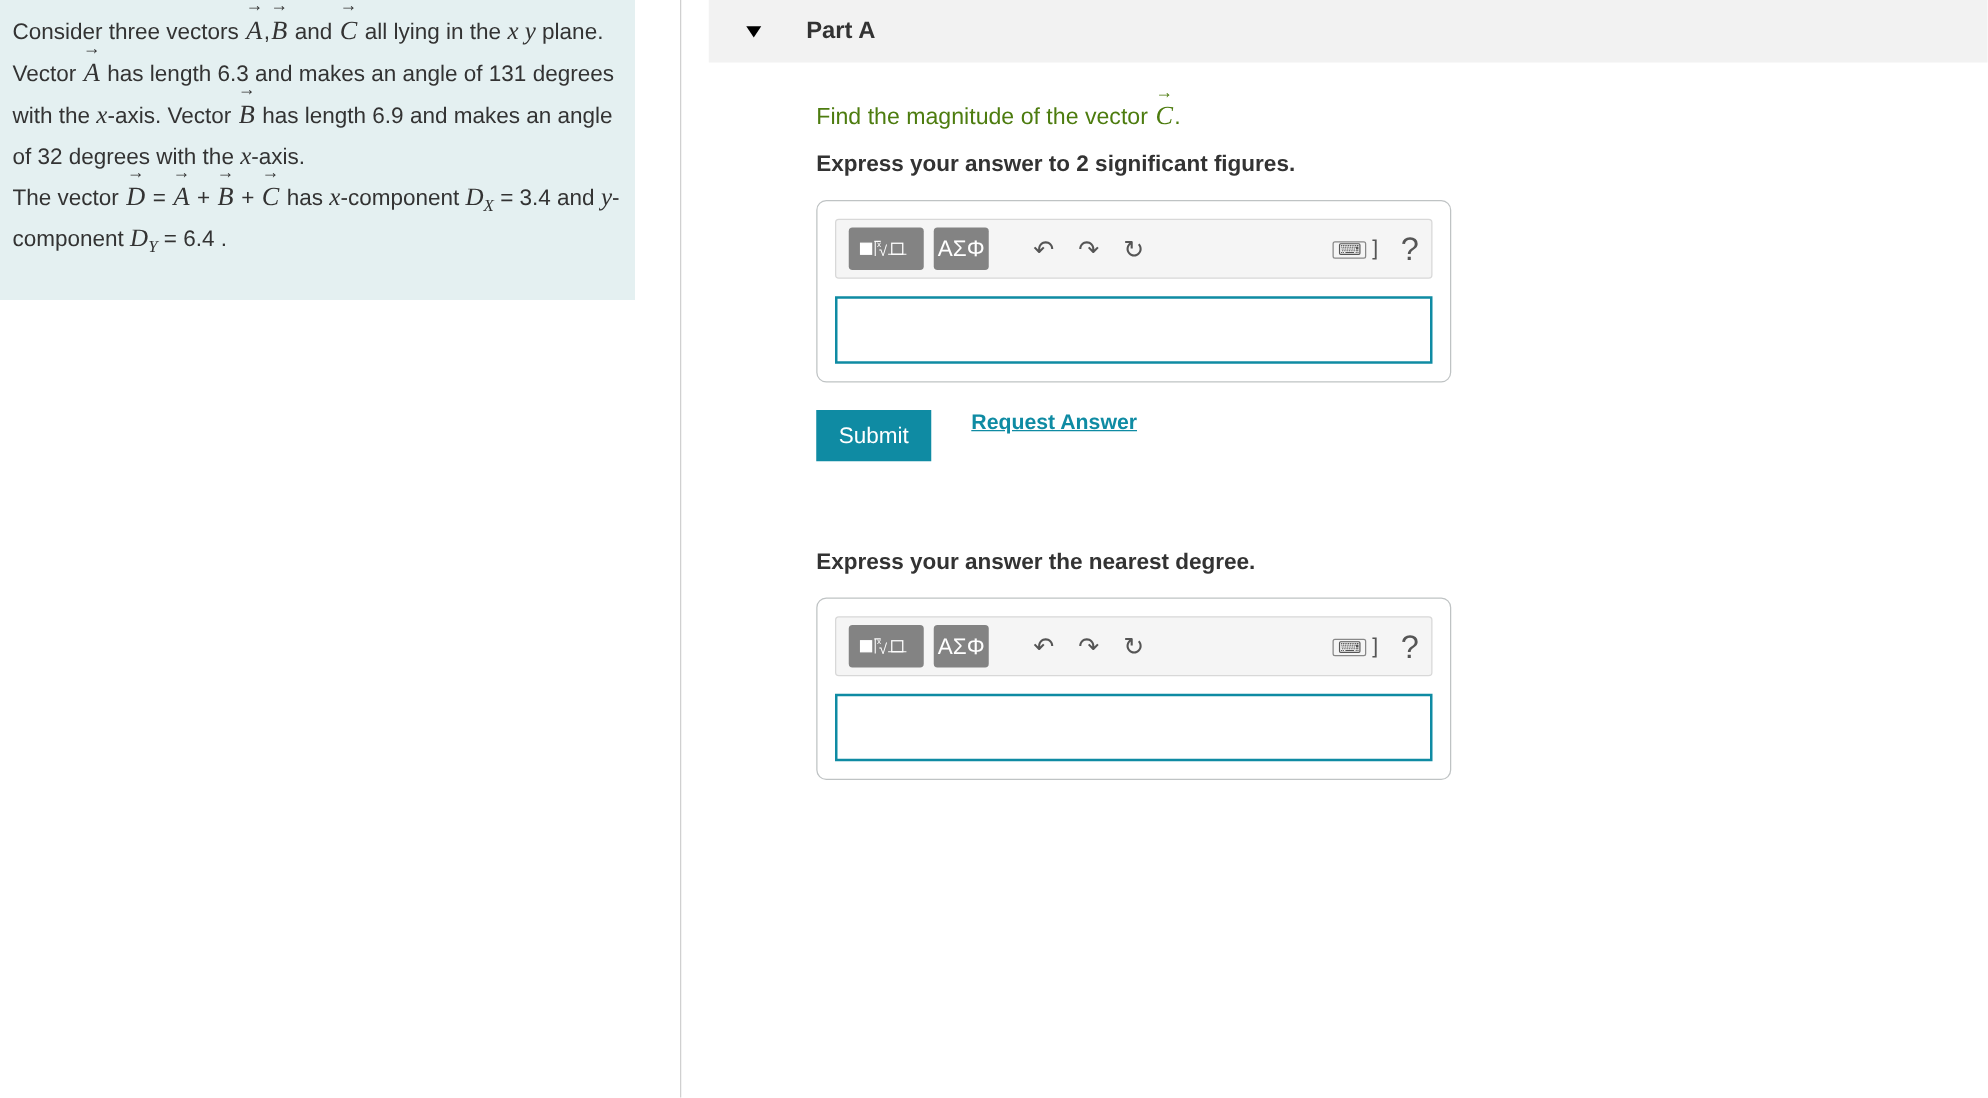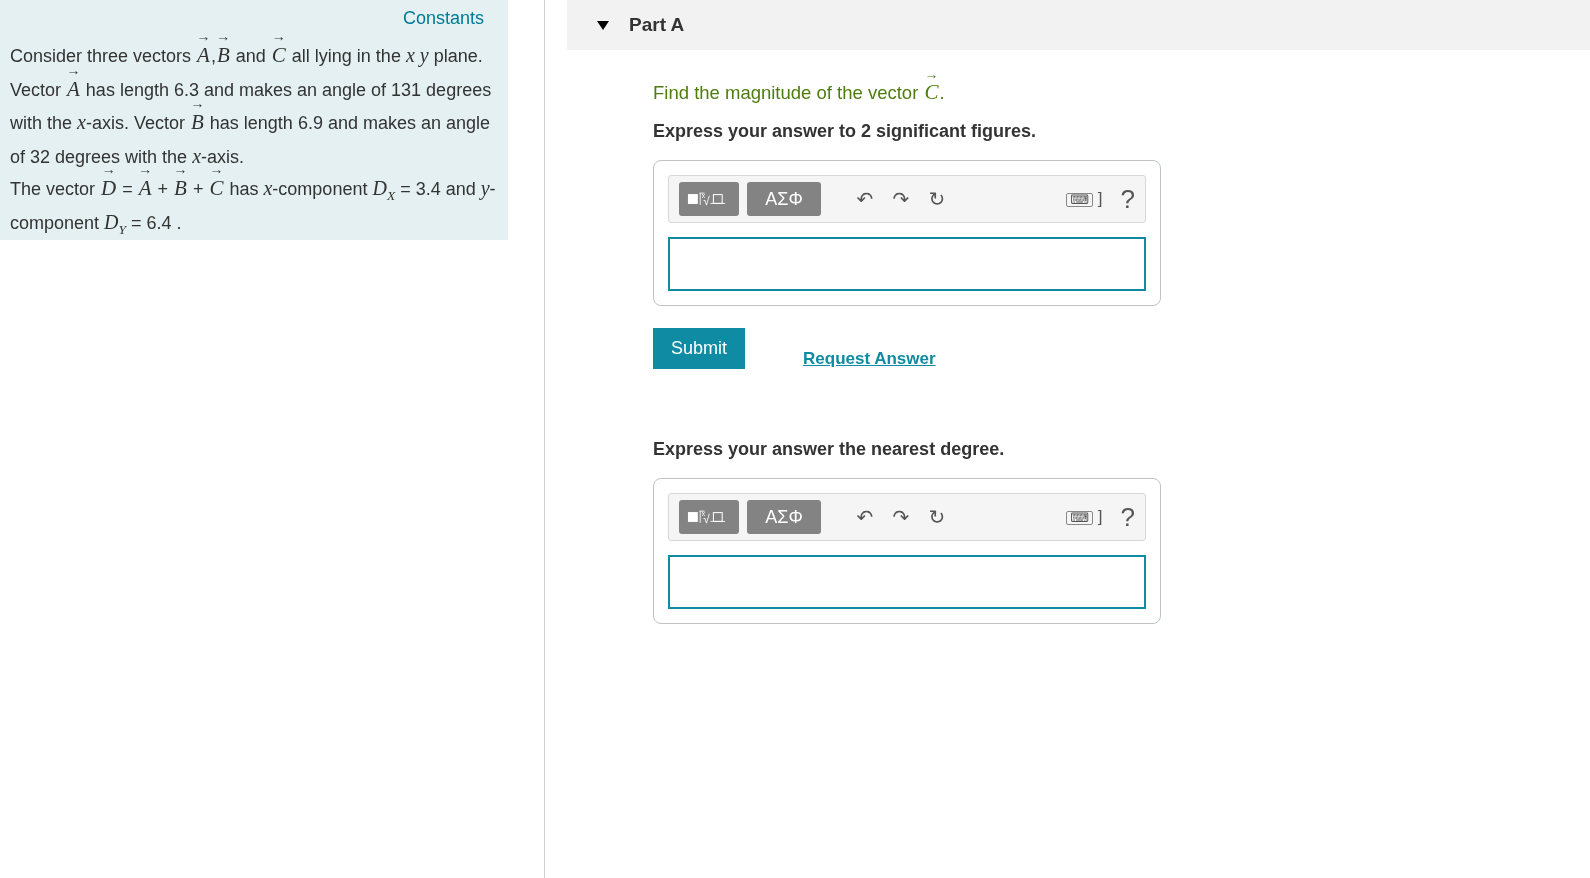--- a/index.html
+++ b/index.html
@@ -75,21 +75,21 @@
     left: 567px;
     top: 0;
     width: 1023px;
   }
 
   .part-header {
     background: #f2f2f2;
     padding: 14px 0 14px 30px;
     display: flex;
     align-items: center;
-    gap: 20px;
+    gap: 36px;
     cursor: pointer;
   }
   .caret {
     width: 0; height: 0;
     border-left: 6px solid transparent;
     border-right: 6px solid transparent;
     border-top: 9px solid #000;
     display: inline-block;
   }
   .part-title {
@@ -137,21 +137,21 @@
     height: 34px;
     display: flex;
     align-items: center;
     justify-content: center;
     border-radius: 3px;
     cursor: pointer;
     font-size: 16px;
     padding: 0 8px;
   }
   .tbtn.templates { width: 60px; }
-  .tbtn.greek { width: 74px; font-size: 18px; }
+  .tbtn.greek { width: 44px; font-size: 18px; }
   .tool-icon {
     color: #555;
     font-size: 20px;
     cursor: pointer;
     width: 28px;
     text-align: center;
   }
   .spacer { flex: 0 0 14px; }
   .tool-right { margin-left: auto; display:flex; align-items:center; gap:18px; }
   .keyb {
@@ -171,22 +171,21 @@
     border: 2px solid #0f8ba3;
     background: #fff;
     outline: none;
     font-size: 18px;
     padding: 0 10px;
   }
 
   .submit-row {
     margin-top: 22px;
     display: flex;
-    align-items: flex-end;
-    gap: 26px;
+    align-items: flex-start;
   }
   .submit-btn {
     background: #0f8ba3;
     color: #fff;
     border: none;
     padding: 10px 18px;
     font-size: 18px;
     cursor: pointer;
   }
   .req-answer {
@@ -197,21 +196,20 @@
     cursor: pointer;
     margin-left: 32px;
   }
 
   .template-svg { width: 48px; height: 22px; }
 </style>
 </head>
 <body>
 
 <div class="left-panel">
-  <div class="constants-link">Constants</div>
   <div class="problem-text">
     <span>Consider three vectors </span><span class="vec">A</span><span>,</span><span class="vec">B</span><span> and </span><span class="vec">C</span><span> all lying in the </span><span class="it">x y</span><span> plane. Vector </span><span class="vec">A</span><span> has length 6.3 and makes an angle of 131 degrees with the </span><span class="it">x</span><span>-axis. Vector </span><span class="vec">B</span><span> has length 6.9 and makes an angle of 32 degrees with the </span><span class="it">x</span>-axis.<br>
     <span>The vector </span><span class="vec">D</span><span> = </span><span class="vec">A</span><span> + </span><span class="vec">B</span><span> + </span><span class="vec">C</span><span> has </span><span class="it">x</span><span>-component </span><span class="it">D</span><span class="sub">X</span><span> = 3.4 and </span><span class="it">y</span>-component <span class="it">D</span><span class="sub">Y</span><span> = 6.4 .</span>
   </div>
 </div>
 
 <div class="divider"></div>
 
 <div class="right-panel">
 

